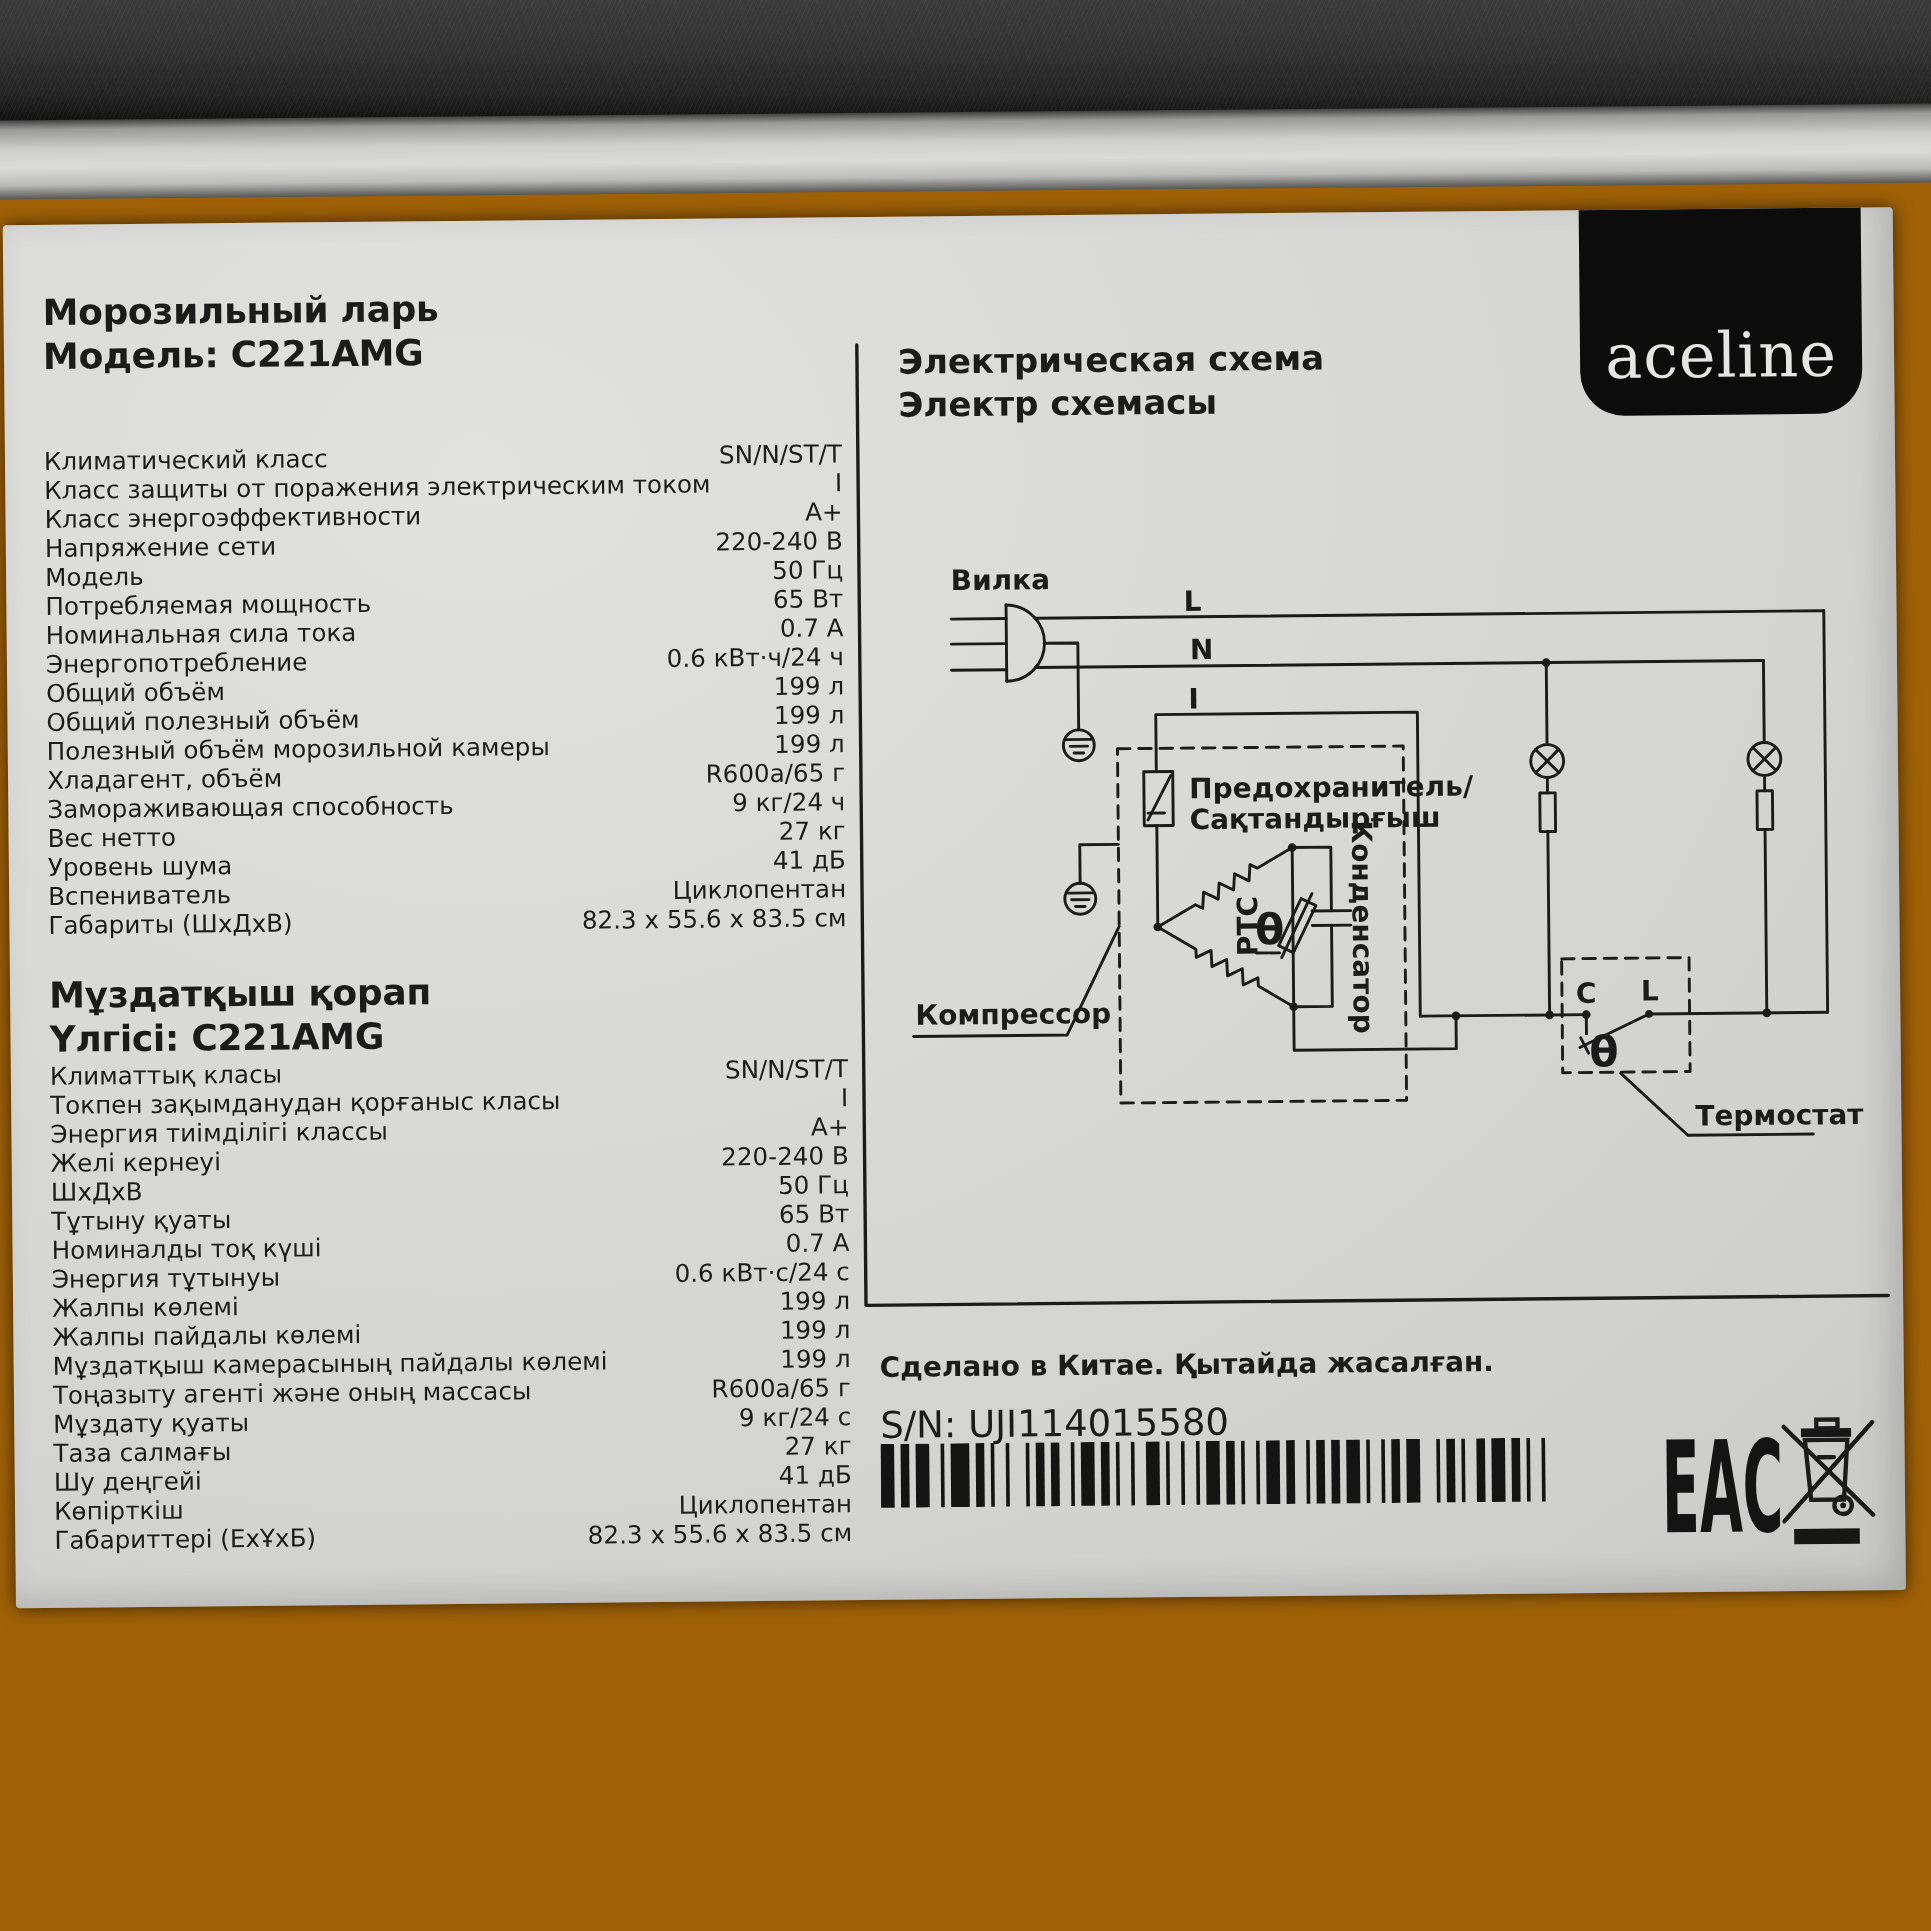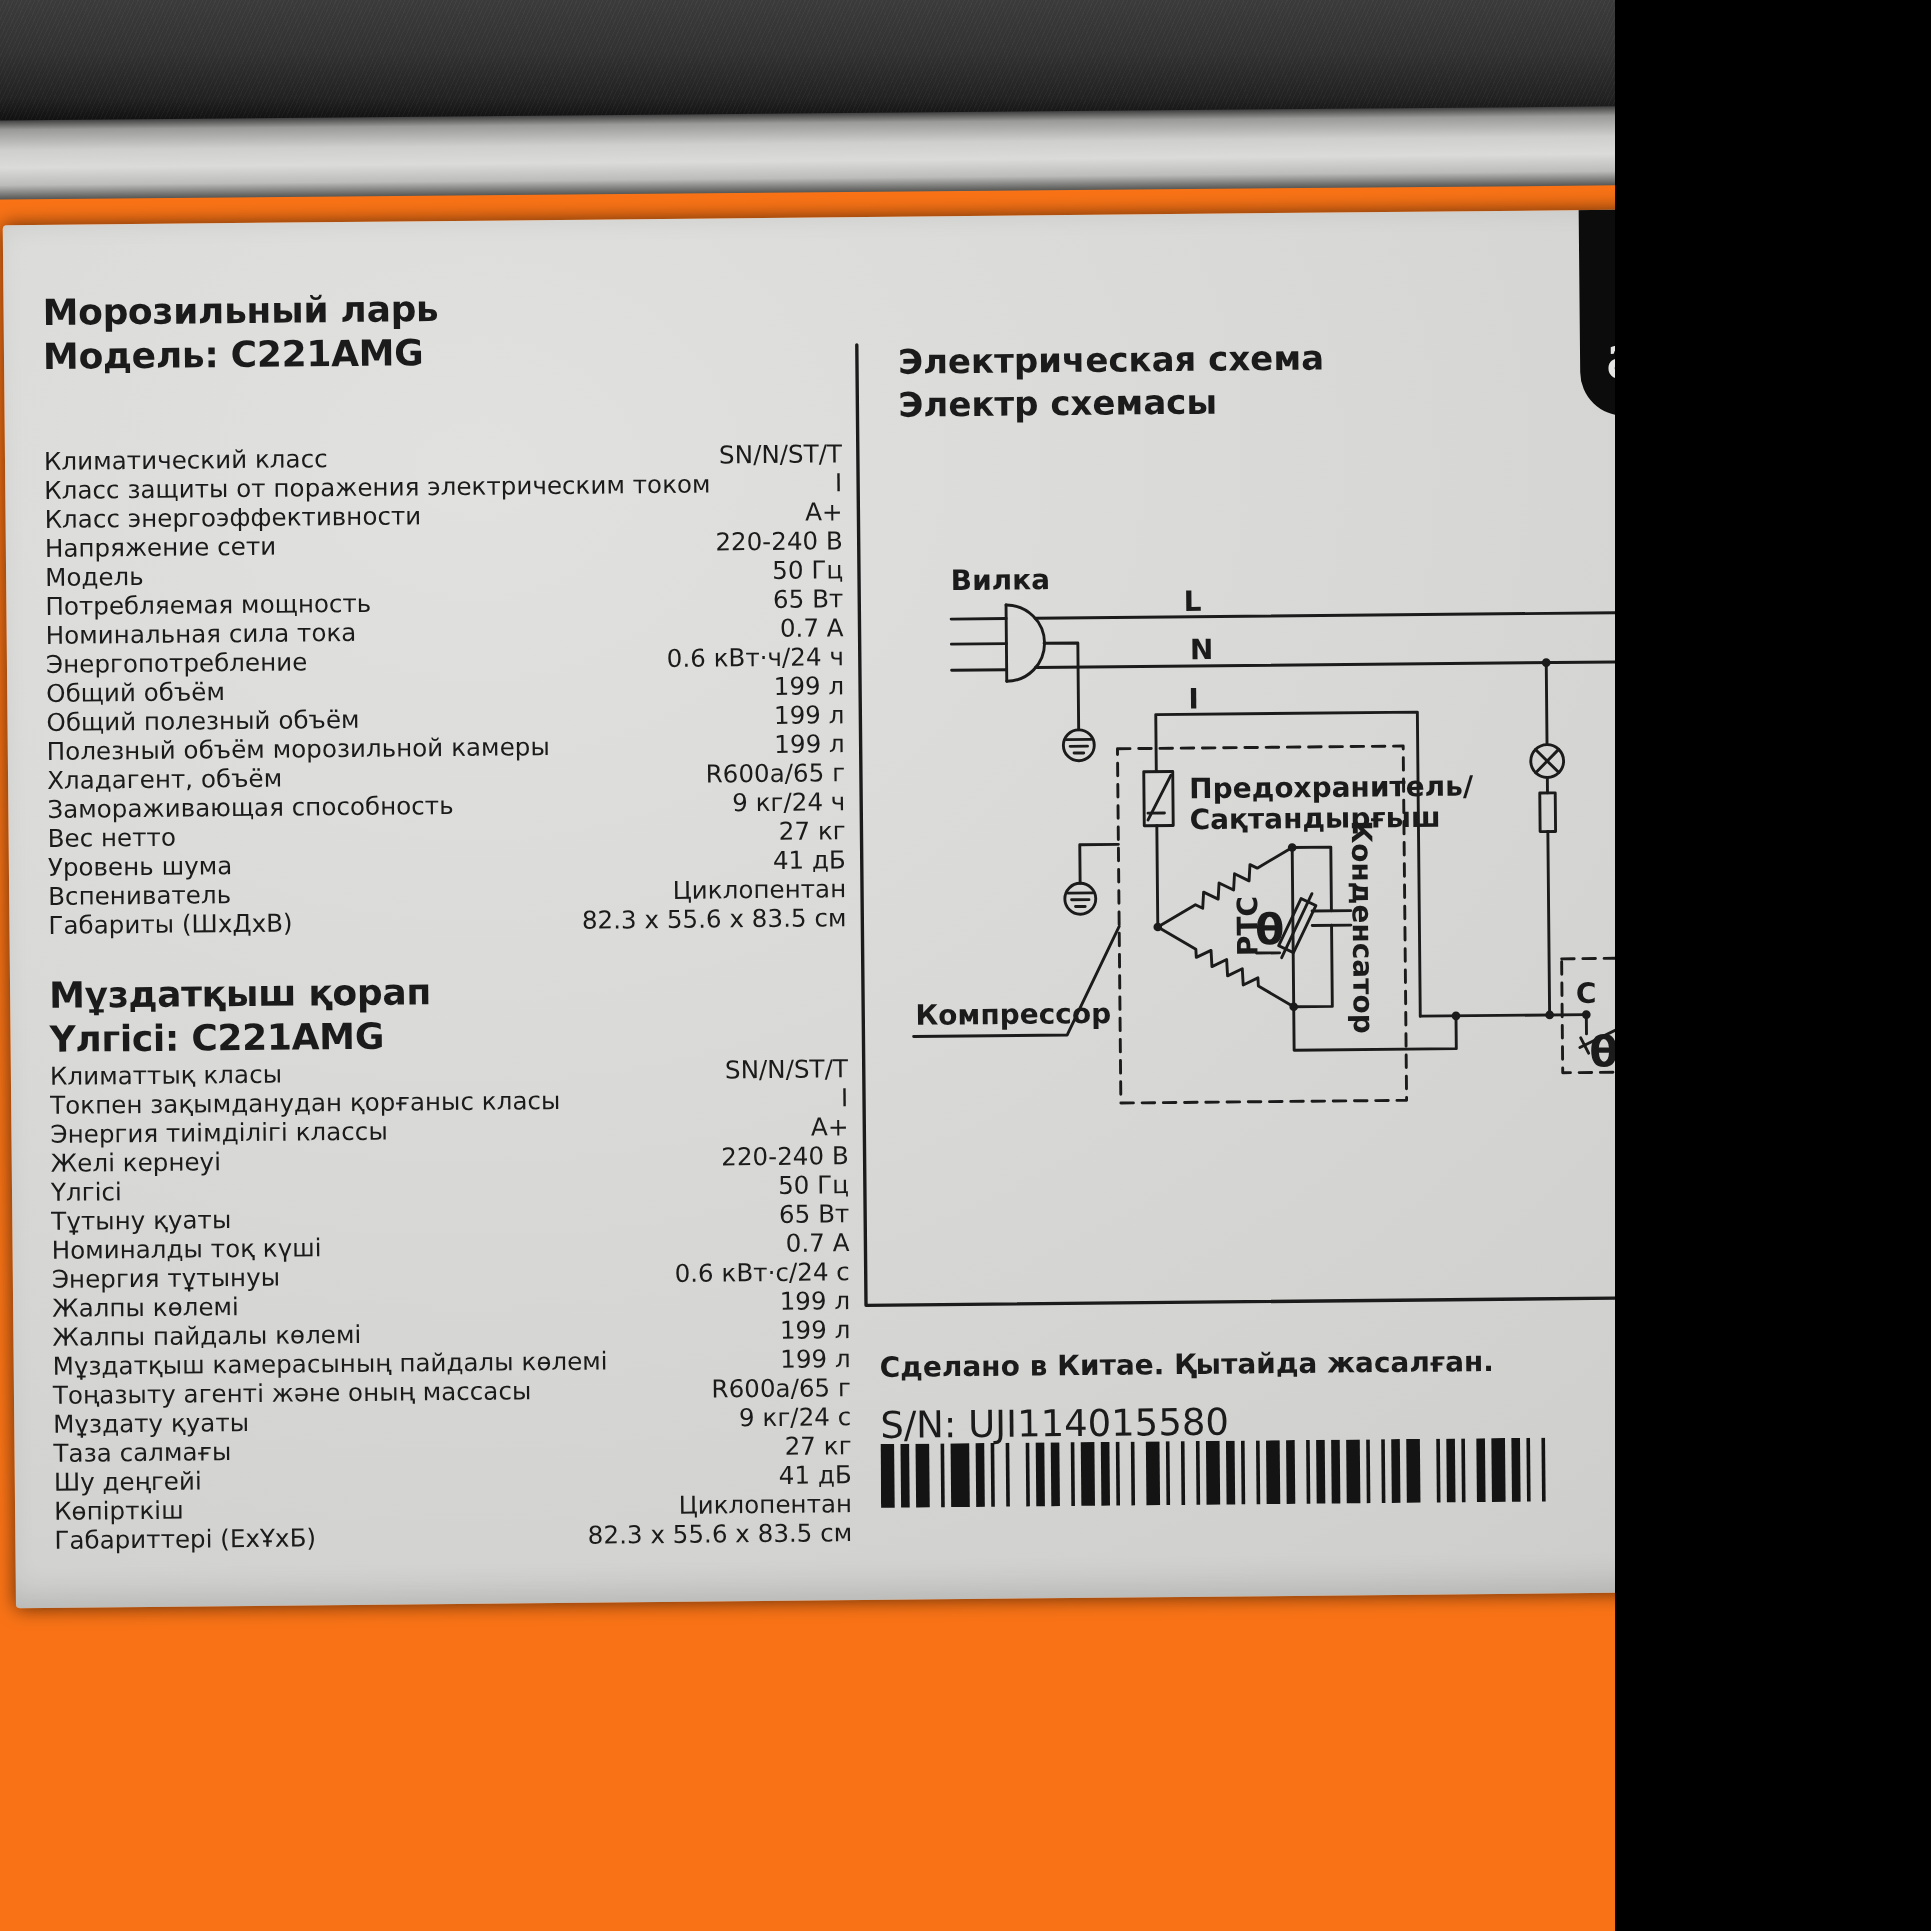--- a/index.html
+++ b/index.html
@@ -1,20 +1,20 @@
 <!DOCTYPE html>
 <html style="--ink: #1b1b1b; --label-bg: #d8d8d6;"><head>
 <meta charset="utf-8">
 <style>
   :root{
     --ink:#1b1b1b;
     --label-bg:#d8d8d6;
   }
   html,body{margin:0;padding:0;background:#000;}
-  .scene{position:relative;width:1615px;height:1931px;background:#f97316;overflow:hidden;
+  .scene{position:relative;width:1931px;height:1931px;background:#a16207;overflow:hidden;
          font-family:"DejaVu Sans",sans-serif;color:var(--ink);}
   
   .top-dark{position:absolute;left:0;top:0;width:100%;height:130px;
     background:linear-gradient(180deg,#3b3b3b 0%,#323232 40%,#222 75%,#0a0a0a 100%);}
   .top-dark:after{content:"";position:absolute;inset:0;
     background:repeating-linear-gradient(115deg,rgba(255,255,255,.035) 0 1px,transparent 1px 3.9px);}
   .light-bar{position:absolute;left:-17.4px;top:112px;width:1970px;height:79px;transform:rotate(-0.5deg);
     background:linear-gradient(180deg,#414141 0%,#9a9a98 12%,#cfcfcd 38%,#dbdbd9 60%,#bcbcba 82%,#565654 100%);}
   
   .label{position:absolute;left:7.7px;top:218px;width:1890px;height:1383px;
@@ -149,21 +149,21 @@
         </div>
         <div class="spec-row">
           <span class="spec-label">Энергия тиімділігі классы</span>
           <span class="spec-value">A+</span>
         </div>
         <div class="spec-row">
           <span class="spec-label">Желі кернеуі</span>
           <span class="spec-value">220-240 В</span>
         </div>
         <div class="spec-row">
-          <span class="spec-label">Үлгісі</span>
+          <span class="spec-label">ШхДхВ</span>
           <span class="spec-value">50 Гц</span>
         </div>
         <div class="spec-row">
           <span class="spec-label">Тұтыну қуаты</span>
           <span class="spec-value">65 Вт</span>
         </div>
         <div class="spec-row">
           <span class="spec-label">Номиналды тоқ күші</span>
           <span class="spec-value">0.7 А</span>
         </div>

